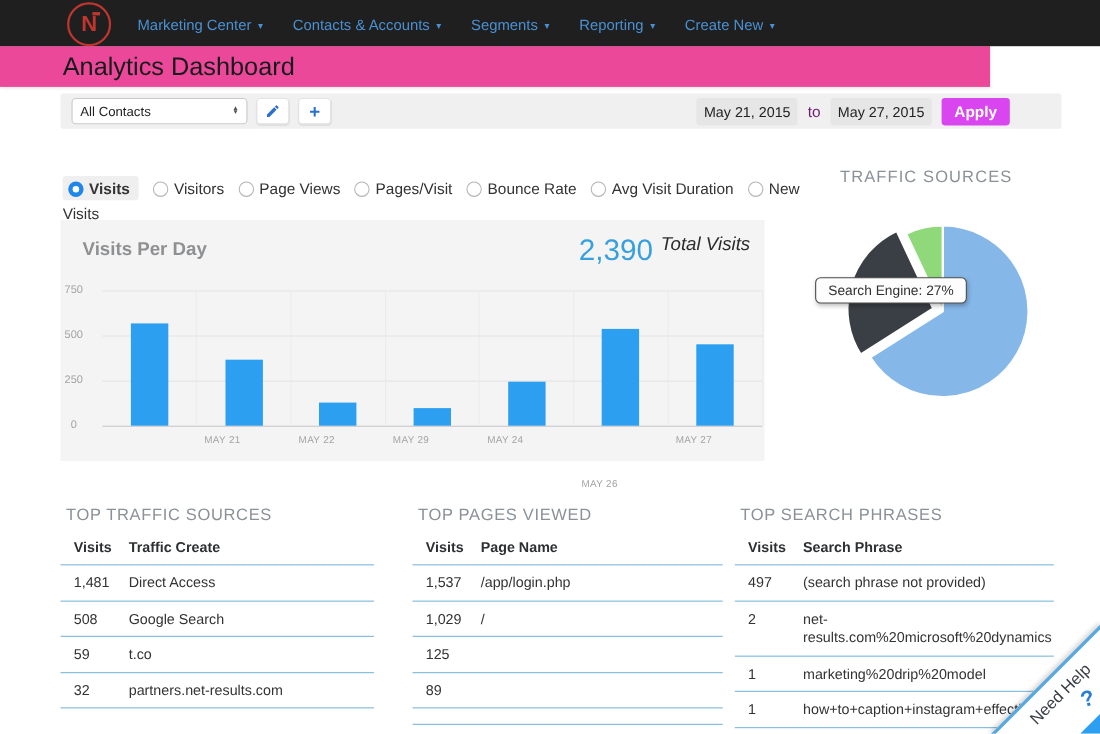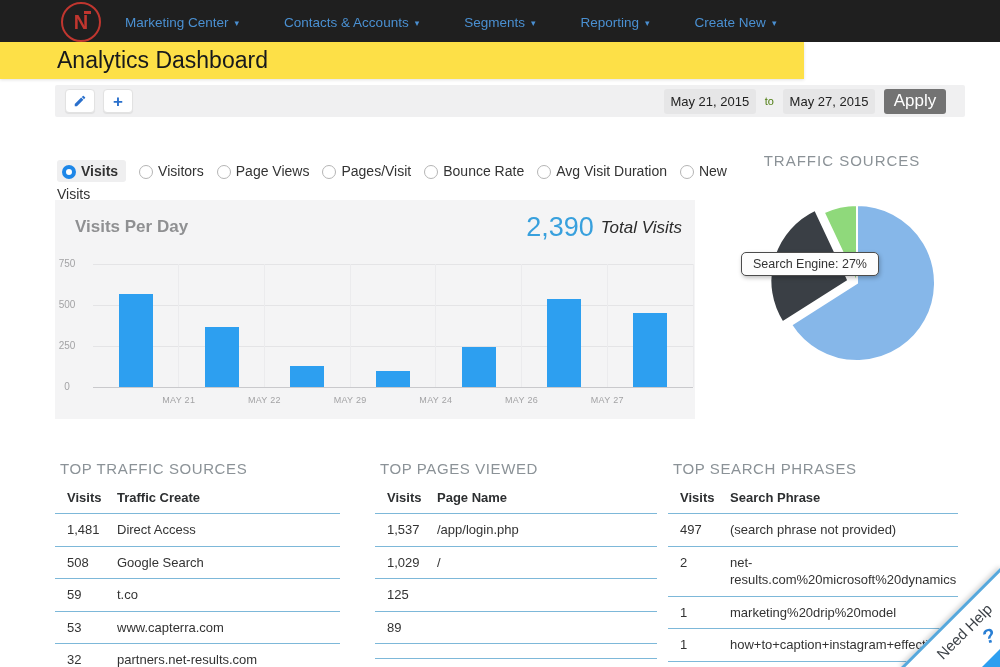--- a/index.html
+++ b/index.html
@@ -5,70 +5,70 @@
   * { margin:0; padding:0; box-sizing:border-box; }
   html,body { width:1000px; height:667px; overflow:hidden; background:#fff;
               font-family:"Liberation Sans", sans-serif; position:relative; }
 
   
   #navbar { position:absolute; left:0; top:0; width:1000px; height:42px; background:#1f1f1f; z-index:3; }
   #logo { position:absolute; left:61px; top:2px; width:40px; height:40px; border:2.5px solid #c0362f;
           border-radius:50%; color:#c0362f; display:flex; align-items:center; justify-content:center;
           font-size:20px; font-weight:bold; background:#1f1f1f; cursor:pointer; }
   #logo .flag { position:absolute; right:8px; top:7px; width:7px; height:3px; background:#c0362f; }
-  #nav-menu { position:absolute; left:125px; top:0; height:44px; display:flex; align-items:center; gap:45px; }
+  #nav-menu { position:absolute; left:125px; top:0; height:44px; display:flex; align-items:center; gap:27px; }
   .nav-item { color:#4a90d2; font-size:13.5px; display:flex; align-items:center; gap:6px; cursor:pointer; white-space:nowrap; }
   .nav-item .caret { font-size:9px; margin-top:1px; }
 
   
-  #titlebar { position:absolute; left:0; top:42px; width:804px; height:37px; background:#fde047;
+  #titlebar { position:absolute; left:0; top:42px; width:900px; height:37px; background:#ec4899;
               box-shadow:0 1px 3px rgba(0,0,0,.12); z-index:2; }
   #page-title { position:absolute; left:57px; top:5px; font-size:23px; font-weight:400; color:#17191c; }
 
   
   #filterbar { position:absolute; left:55px; top:85px; width:910px; height:32px; background:#f0f0f1;
                border-radius:2px; display:flex; align-items:center; }
   .fb-left { display:flex; align-items:center; gap:8px; margin-left:10px; }
   .select { width:160px; height:24px; background:#fff; border:1px solid #c9c9c9; border-radius:4px;
             display:flex; align-items:center; justify-content:space-between; padding:0 7px;
             font-size:12px; color:#222; cursor:pointer; }
   .stepper { display:flex; flex-direction:column; line-height:4.5px; font-size:6px; color:#555; }
   .icon-btn { width:30px; height:24px; background:#fff; border:1px solid #e2e2e2; border-radius:4px;
               display:flex; align-items:center; justify-content:center; cursor:pointer;
               box-shadow:0 1px 1px rgba(0,0,0,.07); }
   .icon-btn .plus-glyph { color:#2a70cc; font-size:17px; font-weight:bold; line-height:1; }
-  .fb-right { margin-left:auto; margin-right:19px; display:flex; align-items:center; gap:9px; }
+  .fb-right { margin-left:auto; margin-right:47px; display:flex; align-items:center; gap:9px; }
   .date-field { width:92px; height:25px; background:#e6e6e7; border-radius:3px; display:flex;
                 align-items:center; justify-content:center; font-size:13px; color:#222; cursor:pointer; }
-  .to { font-size:11px; color:#4d7c0f; }
-  .apply-btn { width:62px; height:25px; background:#737373; color:#fff; border:none; border-radius:3px;
-               font-size:17px; font-weight:normal; cursor:pointer; font-family:"Liberation Sans",sans-serif; }
+  .to { font-size:14px; color:#701a75; }
+  .apply-btn { width:62px; height:25px; background:#d946ef; color:#fff; border:none; border-radius:3px;
+               font-size:14px; font-weight:bold; cursor:pointer; font-family:"Liberation Sans",sans-serif; }
 
   
   #metric-radios { position:absolute; left:57px; top:160px; width:700px; font-size:14px; color:#333; line-height:23px; }
   .radio-item { white-space:nowrap; margin-right:13px; cursor:pointer; }
   .radio-item.selected { background:#efeff0; border-radius:3px; padding:3px 8px 3px 5px; font-weight:bold; }
   .radio-item:last-child { white-space:normal; margin-right:0; }
   .radio-dot { display:inline-block; width:14px; height:14px; border-radius:50%; background:#fff;
                border:1px solid #b5b5b5; vertical-align:-2.5px; margin-right:5px; }
   .radio-dot.on { border:4px solid #1e87e8; }
 
   
   #visits-panel { position:absolute; left:55px; top:200px; width:640px; height:219px; background:#f4f4f5; }
   .panel-title { position:absolute; left:20px; top:17px; font-size:17px; font-weight:bold; color:#8f9092; }
-  .total { position:absolute; right:13px; top:12px; display:flex; align-items:center; gap:7px; }
+  .total { position:absolute; right:13px; top:12px; display:flex; align-items:flex-start; gap:7px; }
   .total-value { font-size:27px; color:#38a0dd; }
   .total-label { font-size:17px; color:#2b2b2b;font-style:italic; }
   #plot { position:absolute; left:38px; top:64px; width:600px; height:123px; }
   .hgrid { position:absolute; left:0; width:600px; height:1px; background:#e4e4e6; }
   .hgrid.baseline { background:#c9c9cc; }
   .vgrid { position:absolute; top:0; height:123px; width:1px; background:#ebebed; }
   .ytick { position:absolute; left:-45px; width:38px; text-align:center; font-size:10px; color:#a3a3a5; }
   .bar { position:absolute; bottom:0; width:34px; background:#2d9ff0; }
-  .xtick { position:absolute; top:131px; width:80px; text-align:center; font-size:9px; color:#a3a3a5; letter-spacing:.3px; }
+  .xtick { position:absolute; top:131px; width:80px; text-align:right; font-size:9px; color:#a3a3a5; letter-spacing:.3px; }
 
   
   #pie-title { position:absolute; left:712px; top:152px; width:260px; text-align:center; font-size:15px;
                color:#8b9297; letter-spacing:1px; }
   #pie-svg { position:absolute; left:757px; top:183px; width:200px; height:200px; }
   #pie-tooltip { position:absolute; left:741px; top:252px; background:#fdfdfd; border:1.5px solid #4c4c4c;
                  border-radius:5px; padding:4px 11px; font-size:12.5px; color:#333; z-index:5;
                  box-shadow:1px 2px 4px rgba(0,0,0,.25); white-space:nowrap; }
 
   
@@ -125,20 +125,27 @@
       </div>
     </div>
 </div>
 
 <div id="titlebar">
   <h1 id="page-title">Analytics Dashboard</h1>
 </div>
 
 <div id="filterbar">
   <div class="fb-left">
+    <div class="select">
+      <span>All Contacts</span>
+      <span class="stepper">
+          <span>▲</span>
+          <span>▼</span>
+        </span>
+    </div>
     <button class="icon-btn">
       <svg width="14" height="14" viewBox="0 0 24 24" fill="#2a70cc">
           <path d="M3 17.25V21h3.75L17.81 9.94l-3.75-3.75L3 17.25zM20.71 7.04a.996.996 0 0 0 0-1.41l-2.34-2.34a.996.996 0 0 0-1.41 0l-1.83 1.83 3.75 3.75 1.83-1.83z"></path>
         </svg>
     </button>
     <button class="icon-btn">
       <span class="plus-glyph">+</span>
     </button>
   </div>
   <div class="fb-right">
@@ -177,21 +184,21 @@
       <div class="bar" style="left: 111.571px; height: 60.352px; background: rgb(45, 159, 240);"></div>
       <div class="bar" style="left: 197.286px; height: 21.156px; background: rgb(45, 159, 240);"></div>
       <div class="bar" style="left: 283px; height: 15.744px; background: rgb(45, 159, 240);"></div>
       <div class="bar" style="left: 368.714px; height: 40.18px; background: rgb(45, 159, 240);"></div>
       <div class="bar" style="left: 454.429px; height: 88.068px; background: rgb(45, 159, 240);"></div>
       <div class="bar" style="left: 540.143px; height: 73.8px; background: rgb(45, 159, 240);"></div>
       <div class="xtick" style="left: 45.7143px;">MAY 21</div>
       <div class="xtick" style="left: 131.429px;">MAY 22</div>
       <div class="xtick" style="left: 217.143px;">MAY 29</div>
       <div class="xtick" style="left: 302.857px;">MAY 24</div>
-      <div class="xtick" style="left: 388.571px;">MAY 26</div>
+      <div class="xtick" style="left: 388.571px; margin-top: 40px;">MAY 26</div>
       <div class="xtick" style="left: 474.286px;">MAY 27</div>
     </div>
 </div>
 
 <div id="pie-title">TRAFFIC SOURCES</div>
 <svg id="pie-svg" viewBox="0 0 200 200">
     <path d="M 100 100 L 100 22 A 78 78 0 1 1 34.14242181084285 141.79449000836178 Z" fill="#86b7e9" stroke="#fff" stroke-width="2"></path>
     <path d="M 91.35735682890751 97.48908004564694 L 25.49977863975036 139.28357005400872 A 78 78 0 0 1 58.14657208683182 26.912569953297435 Z" fill="#3a3f45" stroke="#fff" stroke-width="2"></path>
     <path d="M 100 100 L 66.7892152579243 29.42348990765049 A 78 78 0 0 1 99.99999999999999 22 Z" fill="#8fd97b" stroke="#fff" stroke-width="2"></path>
   </svg>
@@ -210,24 +217,20 @@
       </div>
       <div class="trow">
         <span class="col-visits">508</span>
         <span class="tcell-name">Google Search</span>
       </div>
       <div class="trow">
         <span class="col-visits">59</span>
         <span class="tcell-name">t.co</span>
       </div>
       <div class="trow">
-        <span class="col-visits">53</span>
-        <span class="tcell-name">www.capterra.com</span>
-      </div>
-      <div class="trow">
         <span class="col-visits">32</span>
         <span class="tcell-name">partners.net-results.com</span>
       </div>
     </div>
 </div>
 
 <div class="data-table" id="table-1">
   <div class="table-title">TOP PAGES VIEWED</div>
   <div class="thead">
     <span class="col-visits">Visits</span>

